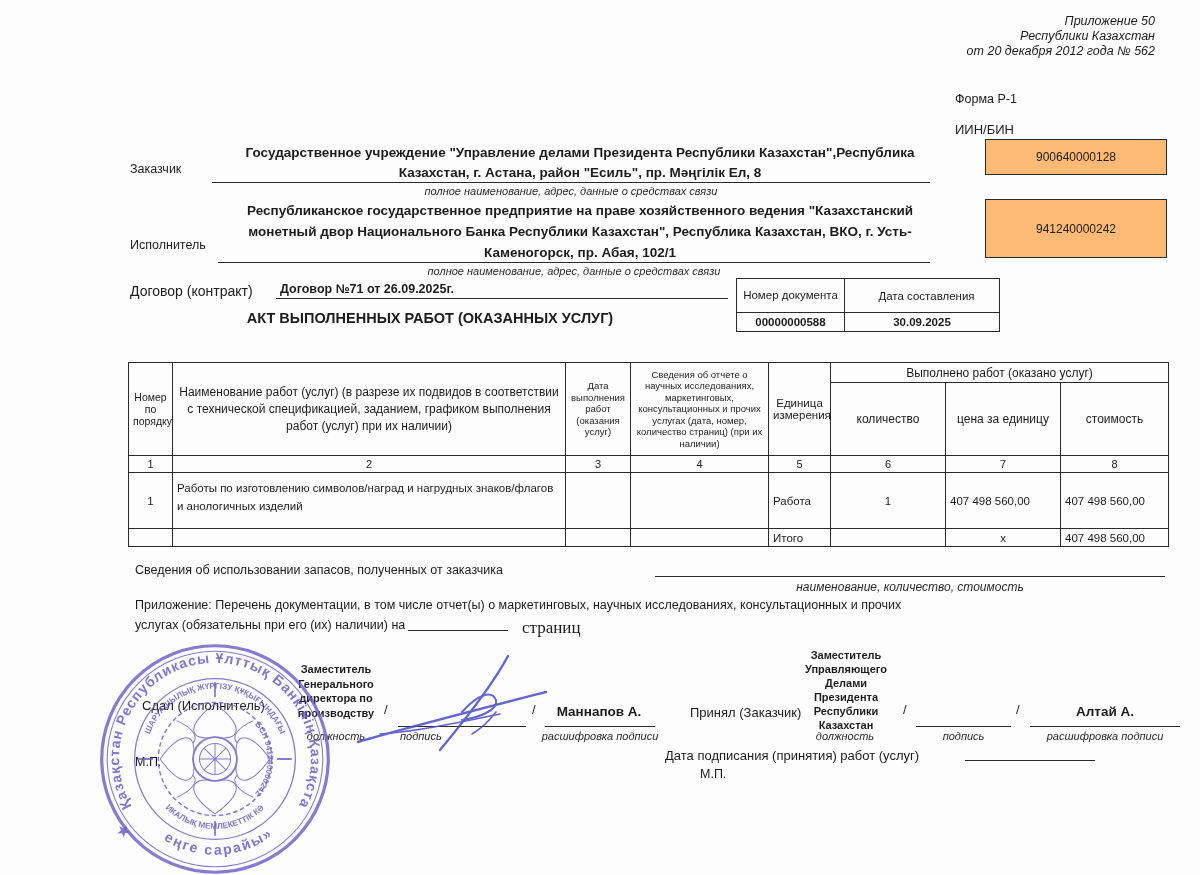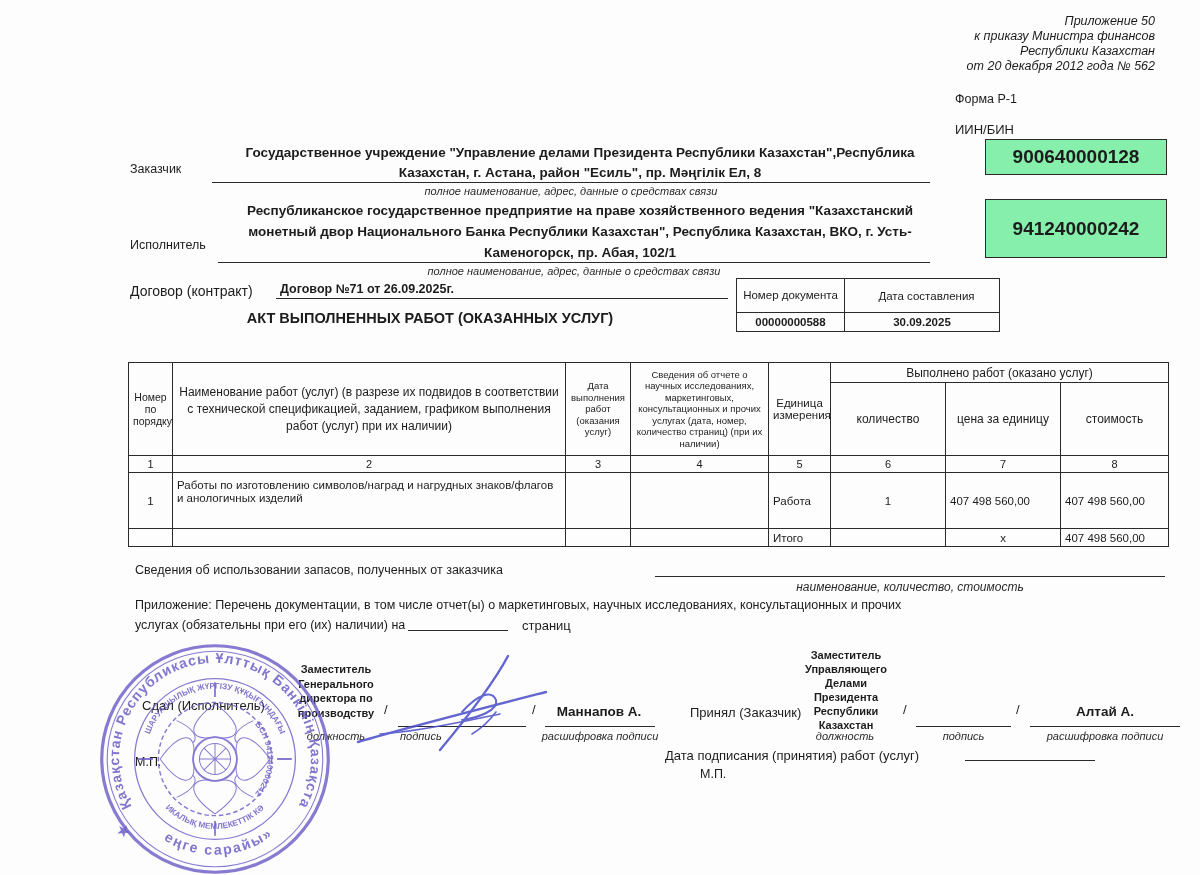--- a/index.html
+++ b/index.html
@@ -16,42 +16,41 @@
   .ctr{ text-align:center; }
   .rt { }
   .uline { border-bottom:1.5px solid #2a2a2a; }
   .cap { font-style:italic; font-size:11px; color:#2a2a2a; }
 
   
   .annex { font-size:12.5px; font-style:italic; line-height:15px; text-align:right; }
 
   
   .iinbox { border:1.5px solid #2a2a2a; display:flex; align-items:center; justify-content:center;
-            font-weight:bold; font-size:19px; background:#86efac; }
+            font-weight:normal; font-size:12px; background:#fdba74; }
 
   
   table.doc { border-collapse:collapse; font-size:11.5px; }
   table.doc td { border:1.5px solid #2a2a2a; text-align:center; vertical-align:middle; padding:1px 4px; }
 
   
   table.works { border-collapse:collapse; table-layout:fixed; font-size:11.5px; width:1040px; }
   table.works th, table.works td { border:1.5px solid #2a2a2a; vertical-align:middle; padding:2px 4px; font-weight:normal; }
   table.works th { text-align:center; }
   .small-h { font-size:9.5px; line-height:11.5px; }
   .num-row td { font-size:11px; text-align:center; padding:1px; }
 
   
   svg text { user-select:none; }
 </style>
 </head>
 <body>
 
 <div class="abs annex" style="right:45px; top:8px; width:400px;margin-top:6px;">
   <div>Приложение 50</div>
-  <div>к приказу Министра финансов</div>
   <div>Республики Казахстан</div>
   <div>от 20 декабря 2012 года № 562</div>
 </div>
 <div class="abs rt" style="right:45px; top:92px; width:200px; font-size:12.5px;">Форма Р-1</div>
 <div class="abs rt" style="right:45px; top:122px; width:200px; font-size:13px;">ИИН/БИН</div>
 
 <div class="abs iinbox" style="left:985px; top:139px; width:182px; height:36px;">900640000128</div>
 <div class="abs iinbox" style="left:985px; top:199px; width:182px; height:59px;">941240000242</div>
 
 <div class="abs" style="left:130px; top:162px; font-size:12.5px;">Заказчик</div>
@@ -113,21 +112,21 @@
     <td>2</td>
     <td>3</td>
     <td>4</td>
     <td>5</td>
     <td>6</td>
     <td>7</td>
     <td>8</td>
   </tr>
   <tr>
     <td class="ctr" style="height:56px;">1</td>
-    <td style="vertical-align:top; padding-top:6px; line-height:13px;">Работы по изготовлению символов/наград и нагрудных знаков/флагов и анологичных изделий</td>
+    <td style="vertical-align:top; padding-top:6px; line-height:18px;">Работы по изготовлению символов/наград и нагрудных знаков/флагов и анологичных изделий</td>
     <td></td>
     <td></td>
     <td>Работа</td>
     <td class="ctr">1</td>
     <td class="rt">407 498 560,00</td>
     <td class="rt">407 498 560,00</td>
   </tr>
   <tr>
     <td style="height:18px;"></td>
     <td></td>
@@ -141,21 +140,21 @@
 </tbody>
   </table>
 
 <div class="abs" style="left:135px; top:563px; font-size:12.5px;">Сведения об использовании запасов, полученных от заказчика</div>
 <div class="abs uline" style="left:655px; top:576px; width:510px;"></div>
 <div class="abs ctr cap" style="left:655px; top:580px; width:510px; font-size:12px;">наименование, количество, стоимость</div>
 
 <div class="abs" style="left:135px; top:598px; font-size:12.5px;">Приложение: Перечень документации, в том числе отчет(ы) о маркетинговых, научных исследованиях, консультационных и прочих</div>
 <div class="abs" style="left:135px; top:618px; font-size:12.5px;">услугах (обязательны при его (их) наличии) на</div>
 <div class="abs uline" style="left:408px; top:630px; width:100px;"></div>
-<div class="abs" style="left:522px; top:618px; font-size:13px;">страниц</div>
+<div class="abs" style="left:522px; top:618px; font-size:17px;font-family:Liberation Serif, serif;">страниц</div>
 
 <div class="abs" style="left:142px; top:698px; font-size:13px;">Сдал (Исполнитель)</div>
 <div class="abs ctr b" style="left:282px; top:662px; width:108px; font-size:11px; line-height:14.5px;">Заместитель Генерального директора по производству</div>
 <div class="abs ctr cap" style="left:282px; top:730px; width:108px;">должность</div>
 <div class="abs" style="left:384px; top:702px; font-size:13px;">/</div>
 <div class="abs uline" style="left:398px; top:726px; width:128px;"></div>
 <div class="abs cap" style="left:400px; top:730px;">подпись</div>
 <div class="abs" style="left:532px; top:702px; font-size:13px;">/</div>
 <div class="abs ctr b" style="left:545px; top:704px; width:108px; font-size:13.5px;">Маннапов А.</div>
 <div class="abs uline" style="left:545px; top:726px; width:110px;"></div>

